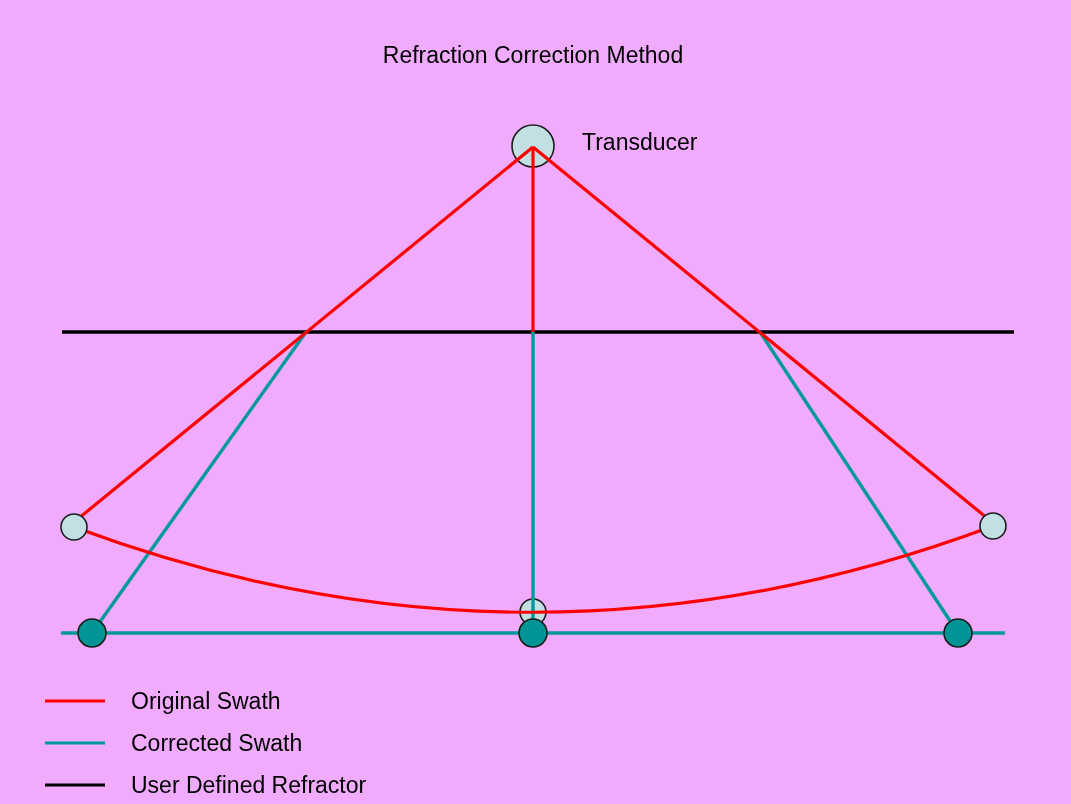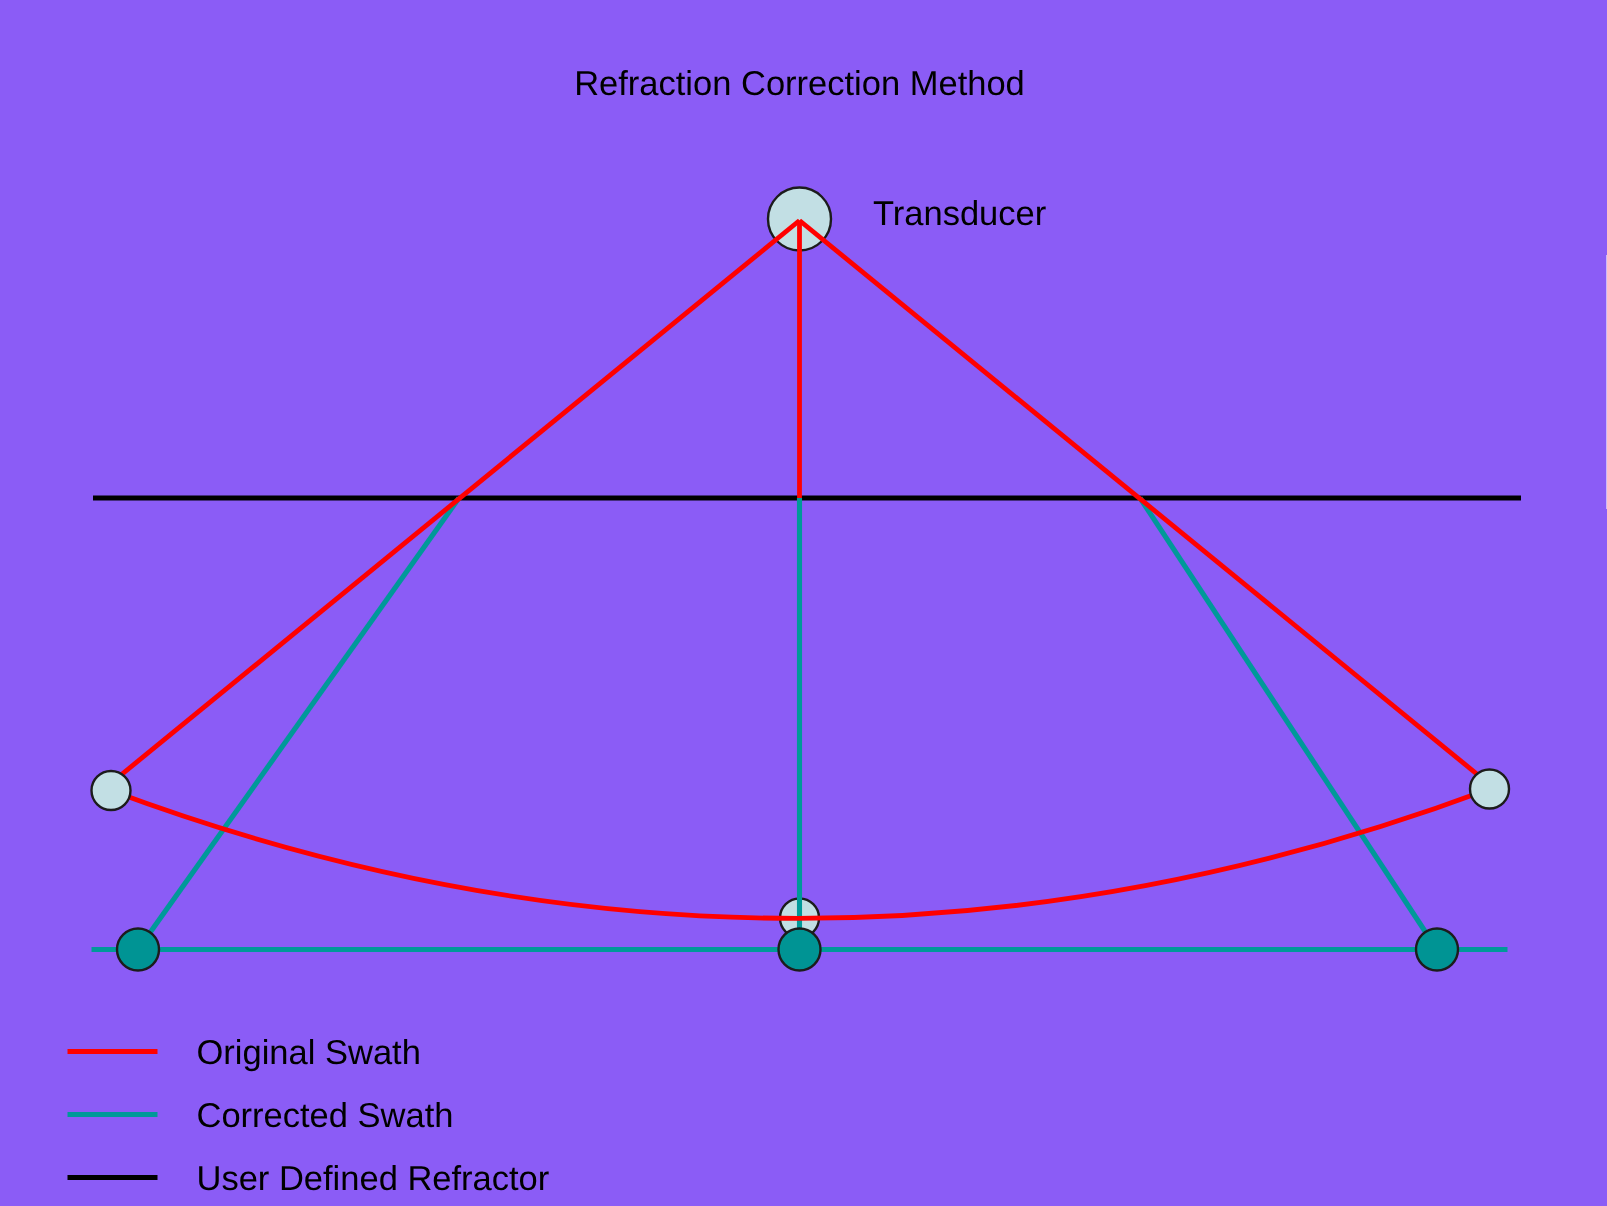--- a/index.html
+++ b/index.html
@@ -4,21 +4,21 @@
 <style>
   html, body {
     margin: 0;
     padding: 0;
     background: #ffffff;
   }
   .canvas {
     position: relative;
     width: 1071px;
     height: 804px;
-    background: #8b5cf6;
+    background: #f0abfc;
     font-family: "Liberation Sans", "DejaVu Sans", sans-serif;
     overflow: hidden;
   }
   svg text {
     font-family: "Liberation Sans", "DejaVu Sans", sans-serif;
     fill: #000000;
   }
   .title-text {
     font-size: 23px;
   }

